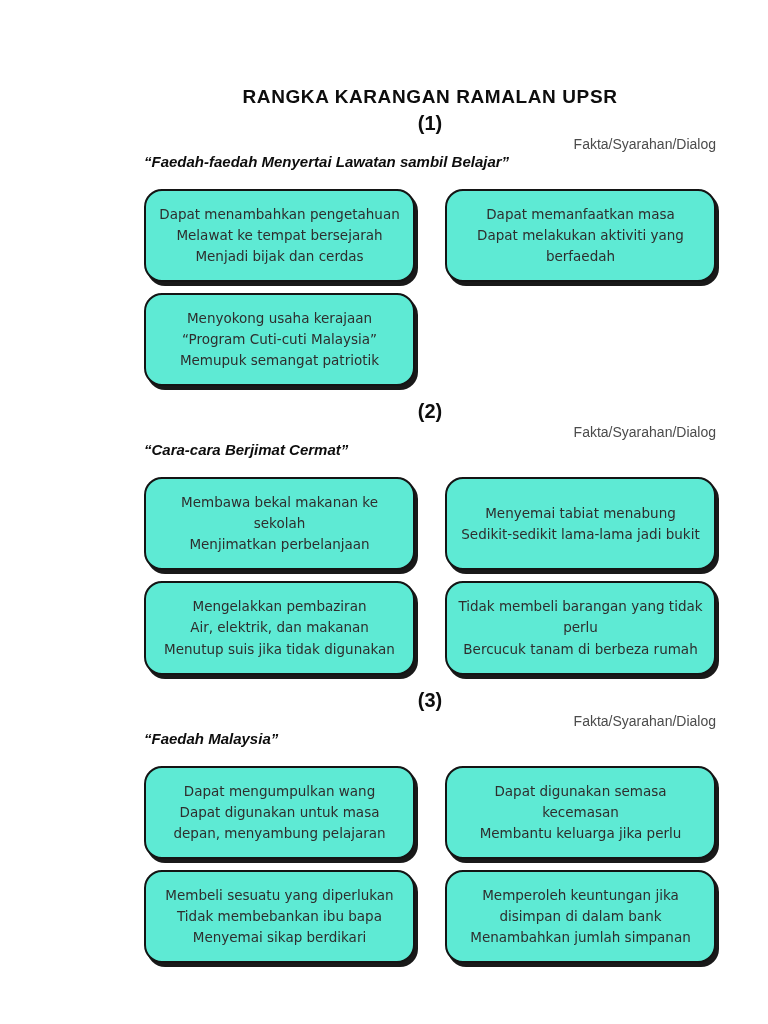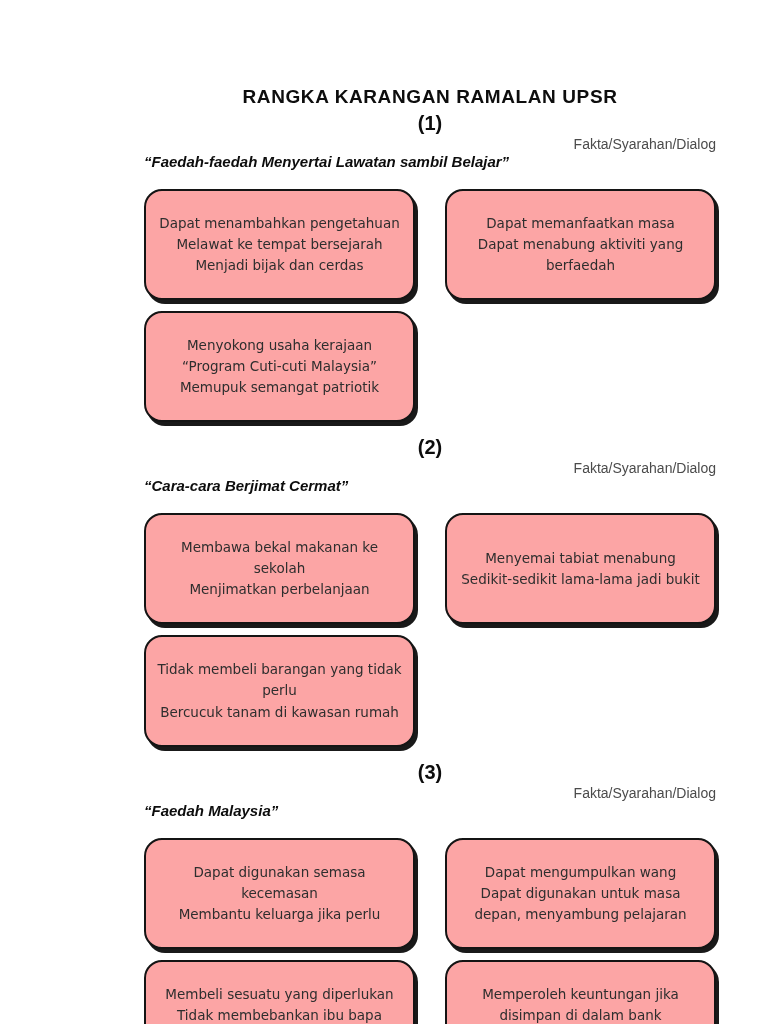--- a/index.html
+++ b/index.html
@@ -57,29 +57,29 @@
     margin-top: 1px;
   }
   .box-grid {
     display: grid;
     grid-template-columns: 1fr 1fr;
     column-gap: 30px;
     row-gap: 11px;
     margin-top: 18px;
   }
   .outline-box {
-    background: #fca5a5;
+    background: #5eead4;
     border: 2px solid #141414;
     border-radius: 18px;
     box-shadow: 3px 4px 0 rgba(5,5,5,0.92);
     min-height: 82px;
     display: flex;
     align-items: center;
     justify-content: center;
-    padding: 22px 10px;
+    padding: 13px 10px;
   }
   .box-text {
     font-family: "DejaVu Sans", sans-serif;
     font-size: 13.5px;
     line-height: 1.56;
     color: #2e2e2e;
     text-align: center;
     white-space: pre-line;
   }
 </style>
@@ -96,21 +96,21 @@
       <div class="section-type">Fakta/Syarahan/Dialog</div>
       <div class="section-topic">“Faedah-faedah Menyertai Lawatan sambil Belajar”</div>
       <div class="box-grid">
         <div class="outline-box">
           <div class="box-text">Dapat menambahkan pengetahuan
 Melawat ke tempat bersejarah
 Menjadi bijak dan cerdas</div>
         </div>
         <div class="outline-box">
           <div class="box-text">Dapat memanfaatkan masa
-Dapat menabung aktiviti yang berfaedah</div>
+Dapat melakukan aktiviti yang berfaedah</div>
         </div>
         <div class="outline-box">
           <div class="box-text">Menyokong usaha kerajaan
 “Program Cuti-cuti Malaysia”
 Memupuk semangat patriotik</div>
         </div>
       </div>
     </div>
 
     <div class="section">
@@ -120,38 +120,43 @@
       <div class="box-grid">
         <div class="outline-box">
           <div class="box-text">Membawa bekal makanan ke sekolah
 Menjimatkan perbelanjaan</div>
         </div>
         <div class="outline-box">
           <div class="box-text">Menyemai tabiat menabung
 Sedikit-sedikit lama-lama jadi bukit</div>
         </div>
         <div class="outline-box">
+          <div class="box-text">Mengelakkan pembaziran
+Air, elektrik, dan makanan
+Menutup suis jika tidak digunakan</div>
+        </div>
+        <div class="outline-box">
           <div class="box-text">Tidak membeli barangan yang tidak perlu
-Bercucuk tanam di kawasan rumah</div>
+Bercucuk tanam di berbeza rumah</div>
         </div>
       </div>
     </div>
 
     <div class="section">
       <div class="section-number">(3)</div>
       <div class="section-type">Fakta/Syarahan/Dialog</div>
       <div class="section-topic">“Faedah Malaysia”</div>
       <div class="box-grid">
         <div class="outline-box">
+          <div class="box-text">Dapat mengumpulkan wang
+Dapat digunakan untuk masa depan, menyambung pelajaran</div>
+        </div>
+        <div class="outline-box">
           <div class="box-text">Dapat digunakan semasa kecemasan
 Membantu keluarga jika perlu</div>
-        </div>
-        <div class="outline-box">
-          <div class="box-text">Dapat mengumpulkan wang
-Dapat digunakan untuk masa depan, menyambung pelajaran</div>
         </div>
         <div class="outline-box">
           <div class="box-text">Membeli sesuatu yang diperlukan
 Tidak membebankan ibu bapa
 Menyemai sikap berdikari</div>
         </div>
         <div class="outline-box">
           <div class="box-text">Memperoleh keuntungan jika disimpan di dalam bank
 Menambahkan jumlah simpanan</div>
         </div>

